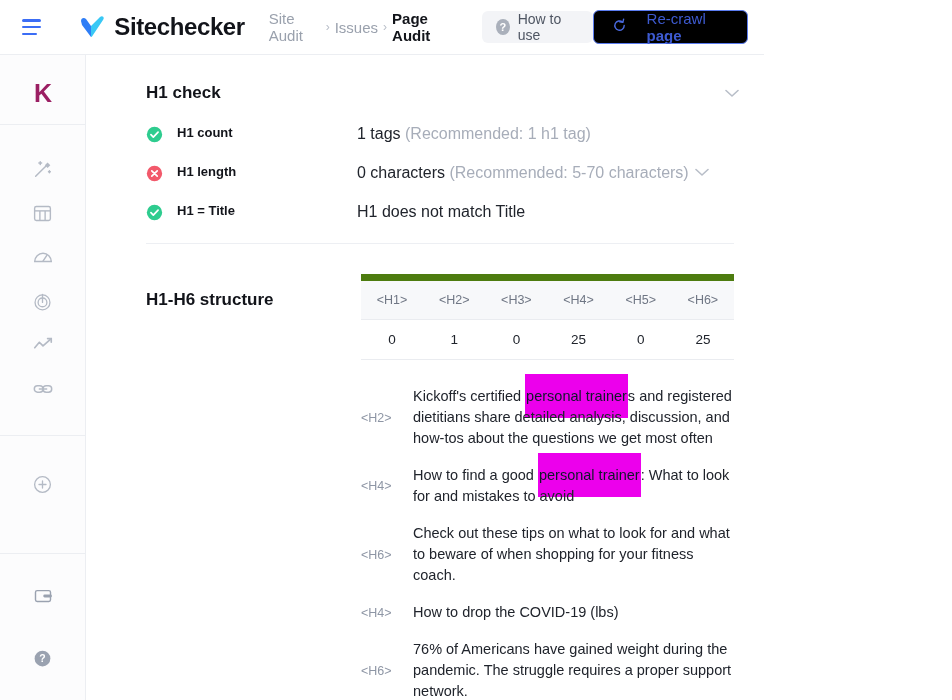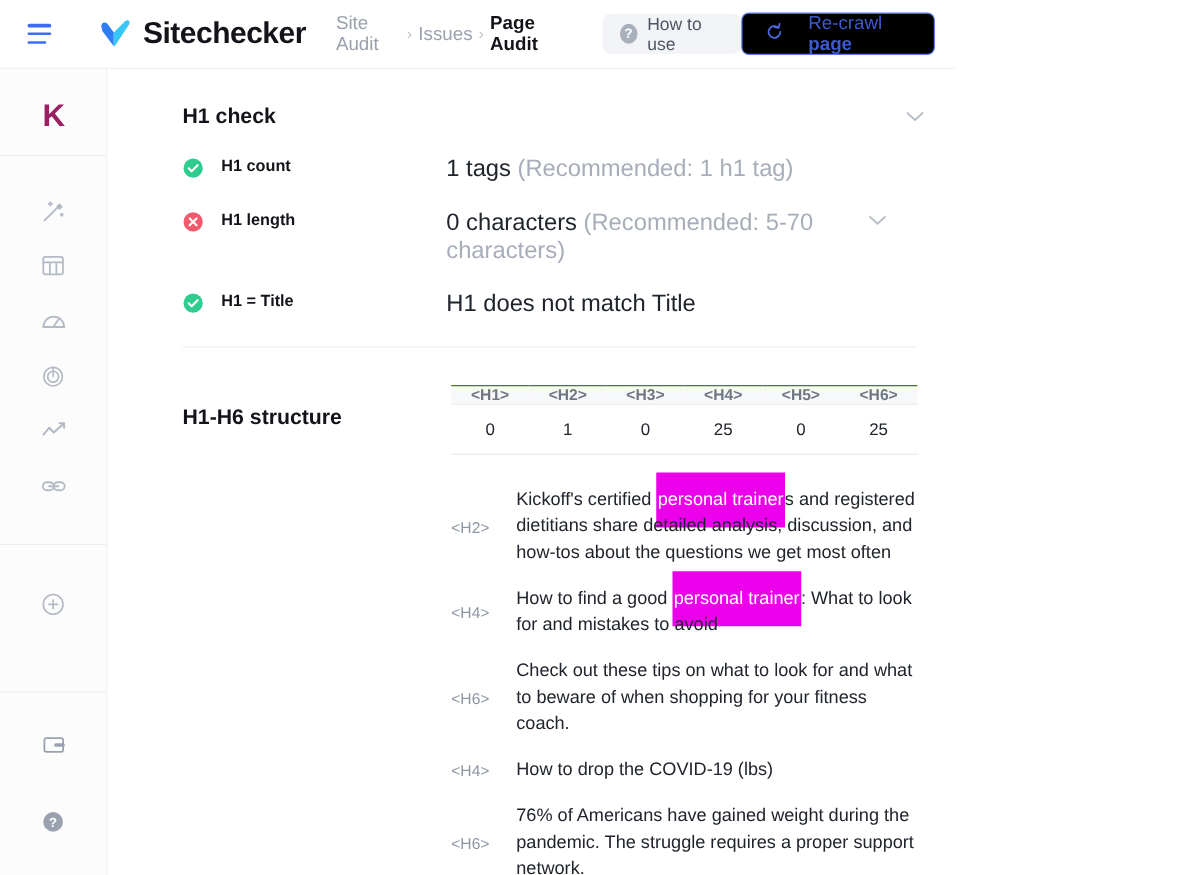--- a/index.html
+++ b/index.html
@@ -99,46 +99,46 @@
   .h1check .sec-title { margin-bottom:22px; }
   .chev {
     position:absolute; right:22px; width:20px; height:20px;
     display:flex; align-items:center; justify-content:center; cursor:pointer;
   }
   .chev svg { display:block; }
 
   .checkrow { display:flex; align-items:flex-start; margin-bottom:21px; position:relative; }
   .badge { width:17px; height:17px; flex:0 0 17px; margin-top:1px; }
   .checklabel { width:180px; flex:0 0 180px; margin-left:14px; font-size:13px; font-weight:700; color:#12141a; }
-  .checkvalue { font-size:19px; color:#20242c; }
+  .checkvalue { font-size:16px; color:#20242c; }
   .muted { color:#a7adb9; }
 
   .divider { height:1px; background:#edeff3; margin:22px 0 0; }
 
   
   .structure { padding-top:30px; display:flex; }
   .struct-label { width:215px; flex:0 0 215px; padding-top:16px; }
   .struct-right { flex:1; min-width:0; }
 
   table.htable { width:100%; border-collapse:collapse; }
   table.htable th {
-    background:#f7f8fa; color:#6f7684; font-size:12.5px; font-weight:700;
-    padding:0 0; text-align:center;
-    border-top:1px solid #4d7c0f; border-bottom:1px solid #eaecf0;
+    background:#f7f8fa; color:#6f7684; font-size:12.5px; font-weight:400;
+    padding:12px 0; text-align:center;
+    border-top:7px solid #4d7c0f; border-bottom:1px solid #eaecf0;
   }
   table.htable td {
     padding:12px 0; text-align:center; font-size:13.5px; color:#20242c;
     border-bottom:1px solid #eaecf0;
   }
 
   .headings { margin-top:26px; }
   .hrow { display:flex; align-items:center; margin-bottom:16px; }
   .htag { width:52px; flex:0 0 52px; font-size:12.5px; color:#8e96a5; text-align:left; }
   .htext { flex:1; font-size:14.5px; color:#20242c; line-height:1.45; }
-  .hl { background:#ec00ec; color:#ffffff; padding:14px 1px; }
+  .hl { background:#ec00ec; color:#0f172a; padding:14px 1px; }
 
   .showall { display:flex; align-items:center; gap:10px; margin-top:20px; margin-left:26px; cursor:pointer; }
   .showall-txt { font-size:14px; color:#5b6371; }
   .caret { width:0;height:0;border-left:5px solid transparent;border-right:5px solid transparent;border-top:6px solid #7b8494; }
 </style>
 </head>
 <body>
 
 <div class="app">
 

